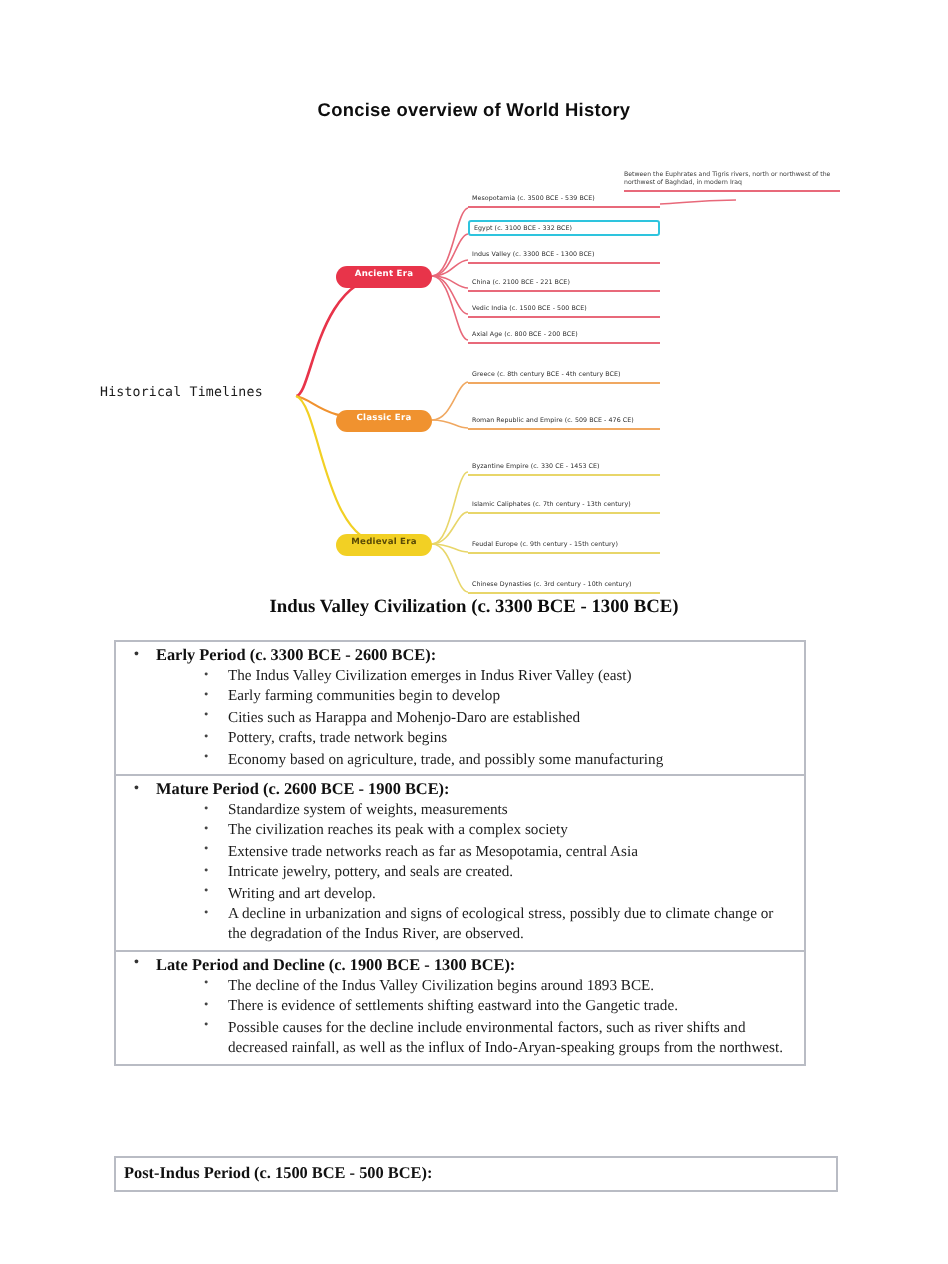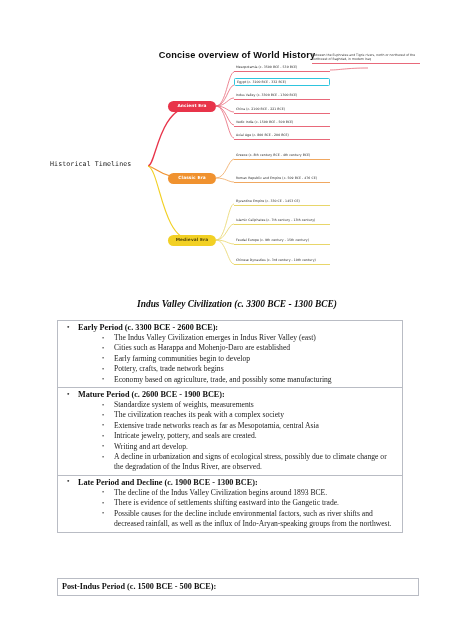--- a/index.html
+++ b/index.html
@@ -27,21 +27,21 @@
     font-weight: bold;
     font-size: 9.2px;
     letter-spacing: 0.15px;
     color: #0d0d0d;
   }
 
   
   .mindmap {
     position: absolute;
     left: 48px;
-    top: 48px;
+    top: 80px;
     width: 380px;
     height: 225px;
   }
   .mindmap svg.links {
     position: absolute;
     left: 0;
     top: 0;
     width: 380px;
     height: 225px;
     overflow: visible;
@@ -113,21 +113,20 @@
   .doc-title {
     position: absolute;
     top: 299px;
     left: 0;
     width: 474px;
     text-align: center;
     font-family: "Liberation Serif", serif;
     font-weight: bold;
     font-size: 9.4px;
     color: #0d0d0d;
-    font-style: italic;
   }
 
   .doc-table {
     position: absolute;
     left: 57px;
     top: 320px;
     width: 346px;
     border: 0.8px solid #b9bcc4;
     border-bottom: none;
     box-sizing: border-box;
@@ -245,22 +244,22 @@
 </div>
 
 <div class="doc-title">Indus Valley Civilization (c. 3300 BCE - 1300 BCE)</div>
 
 <div class="doc-table">
 
   <div class="doc-row">
     <div class="heading-li">Early Period (c. 3300 BCE - 2600 BCE):</div>
     <ul class="sub-ul">
       <li>The Indus Valley Civilization emerges in Indus River Valley (east)</li>
+      <li>Early farming communities begin to develop</li>
       <li>Cities such as Harappa and Mohenjo-Daro are established</li>
-      <li>Early farming communities begin to develop</li>
       <li>Pottery, crafts, trade network begins</li>
       <li>Economy based on agriculture, trade, and possibly some manufacturing</li>
     </ul>
   </div>
 
   <div class="doc-row">
     <div class="heading-li">Mature Period (c. 2600 BCE - 1900 BCE):</div>
     <ul class="sub-ul">
       <li>Standardize system of weights, measurements</li>
       <li>The civilization reaches its peak with a complex society</li>

